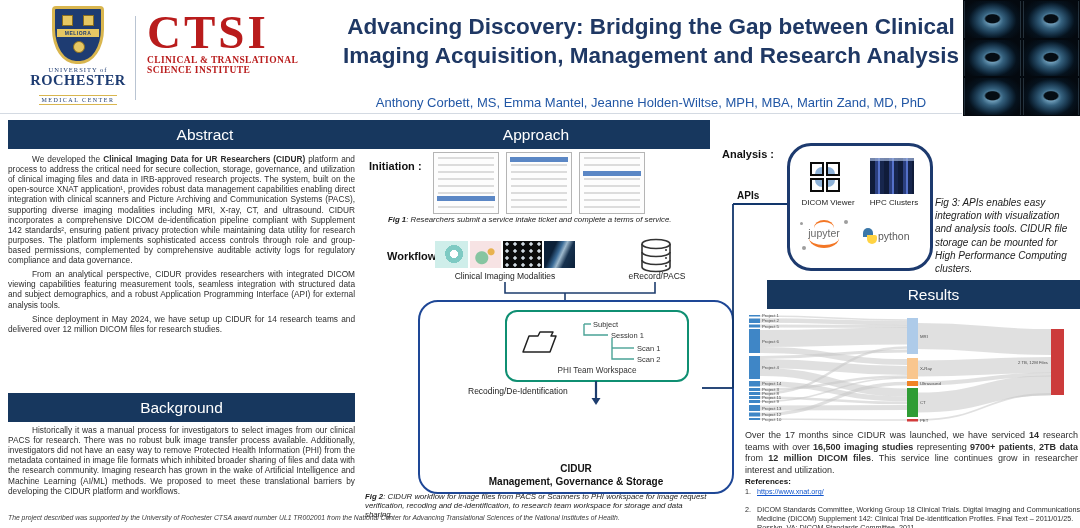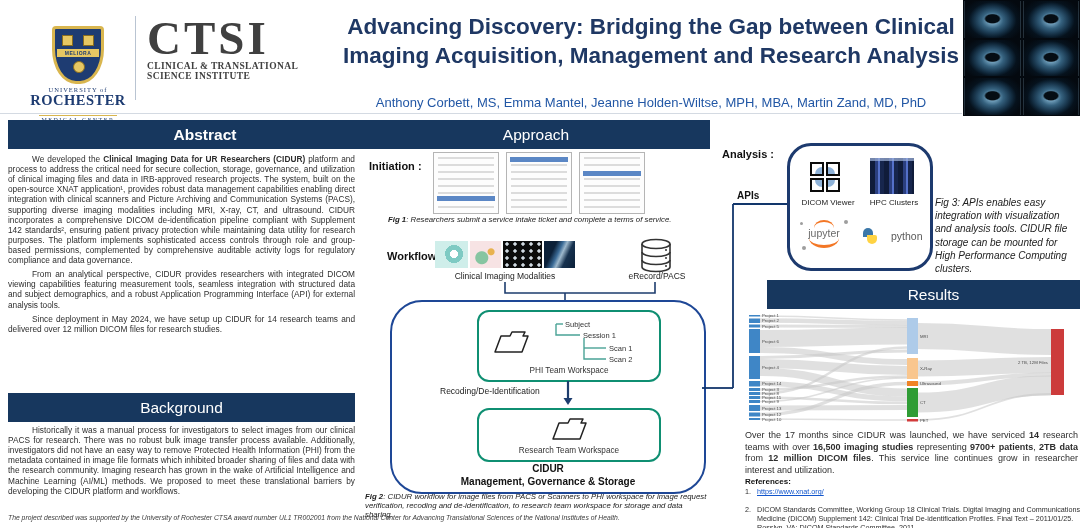--- a/index.html
+++ b/index.html
@@ -1,35 +1,35 @@
 <!DOCTYPE html>
 <html><head>
 <meta charset="utf-8">
 <style>
   html,body{margin:0;padding:0;}
   body{width:1080px;height:528px;position:relative;background:#ffffff;
        font-family:"Liberation Sans","DejaVu Sans",sans-serif;color:#222;overflow:hidden;}
   .abs{position:absolute;}
   
   .hdr-rule{left:0;top:113px;width:962px;height:1px;background:#d4dae2;}
-  .urmc{left:28px;top:6px;width:100px;text-align:center;margin-top:20px;}
+  .urmc{left:28px;top:6px;width:100px;text-align:center;}
   .shield{width:46px;height:52px;margin:0 auto;background:#1e3c72;border:3px solid #d9b64f;
           border-radius:4px 4px 46% 46%/4px 4px 60% 60%;position:relative;}
   .shield .sq{position:absolute;top:6px;width:9px;height:9px;background:#e6c763;border:1px solid #8a6d1f;}
   .shield .sq.l{left:7px;} .shield .sq.r{right:7px;}
   .shield .banner{position:absolute;left:2px;right:2px;top:20px;height:8px;background:#e6c763;
           color:#1e3c72;font-size:5px;font-weight:bold;line-height:8px;letter-spacing:.5px;}
   .shield .orb{position:absolute;left:50%;top:32px;width:10px;height:10px;margin-left:-5px;
           border-radius:50%;background:#e6c763;border:1px solid #8a6d1f;}
   .urmc .u1{font-family:"Liberation Serif",serif;font-size:6.5px;letter-spacing:1px;color:#1e3c72;margin-top:2px;}
   .urmc .u2{font-family:"Liberation Serif",serif;font-size:14.5px;font-weight:bold;letter-spacing:.5px;color:#1e3c72;line-height:1;}
   .urmc .u3{font-family:"Liberation Serif",serif;font-size:6px;letter-spacing:1.5px;color:#1e3c72;
             border-top:1.5px solid #d9b64f;border-bottom:1.5px solid #d9b64f;display:inline-block;padding:1px 3px;margin-top:1px;}
   .logo-divider{left:135px;top:16px;width:1px;height:84px;background:#b9c4d2;}
-  .ctsi{left:147px;top:16px;width:180px;color:#404040;}
+  .ctsi{left:147px;top:10px;width:180px;color:#b91c1c;}
   .ctsi .big{font-family:"Liberation Serif",serif;font-size:47px;font-weight:bold;letter-spacing:3px;line-height:.95;}
   .ctsi .s1,.ctsi .s2{font-family:"Liberation Serif",serif;font-size:9.5px;font-weight:bold;letter-spacing:.4px;}
   .title{left:340px;top:13px;width:622px;text-align:center;font-size:22.5px;font-weight:bold;
          color:#1f3864;line-height:1.27;}
   .authors{left:340px;top:95px;width:622px;text-align:center;font-size:13px;color:#2257a5;}
   
   .film{right:0;top:0;width:117px;height:116px;background:#04090f;display:grid;
         grid-template-columns:1fr 1fr;grid-template-rows:1fr 1fr 1fr;gap:2px;padding:1px;box-sizing:border-box;}
   .film div{background:
      radial-gradient(22% 20% at 50% 48%, #050d14 0 55%, rgba(0,0,0,0) 70%),
@@ -49,21 +49,21 @@
       background:repeating-linear-gradient(180deg,#dcdcdc 0 1.6px,rgba(0,0,0,0) 1.6px 7px);}
   .form-shot b{position:absolute;left:3px;right:3px;height:5px;background:#5b87c5;}
   .caption{font-size:7.8px;font-style:italic;color:#222;}
   .thumb{height:27px;}
   .t-mri{background:radial-gradient(circle at 58% 48%, #ffffff 0 4px, #7ecac3 4px 9px, #cfeeea 9px),#cfeeea;}
   .t-us{background:radial-gradient(circle at 38% 62%, #86c5a1 0 6px, rgba(0,0,0,0) 7px),
         radial-gradient(circle at 68% 40%, #e8b24f 0 3px, rgba(0,0,0,0) 4px),#f7e3e4;}
   .t-grid{background-color:#0b0b0b;background-image:radial-gradient(circle at 4px 3px,#cfd8e0 1.4px,rgba(0,0,0,0) 2px);background-size:8px 7px;}
   .t-xray{background:linear-gradient(115deg,#0b2038 0 30%,#3a6a96 45%,#9db8cc 55%,#16314e 70%,#0b2038);}
   .mini-label{font-size:8.5px;color:#222;text-align:center;}
-  .outerbox{border:2.5px solid #1e4796;border-radius:32px;background:#fff;}
+  .outerbox{border:2.5px solid #1e4796;border-radius:20px;background:#fff;margin-left:28px;}
   .tealbox{border:2px solid #0f8f72;border-radius:12px;background:#fff;}
   .wsp-label{position:absolute;left:0;right:0;bottom:5px;text-align:center;font-size:8.2px;color:#333;}
   .cidur-cap{text-align:center;font-weight:bold;font-size:10px;color:#111;line-height:1.3;}
   svg.lineart{pointer-events:none;}
   
   .analysisbox{border:3px solid #1d3a6e;border-radius:24px;background:#fff;}
   .dicom-grid{display:grid;grid-template-columns:14px 14px;grid-template-rows:14px 14px;gap:2px;}
   .dicom-grid div{border:2.5px solid #0a0a0a;position:relative;background:#fff;box-sizing:border-box;}
   .dicom-grid div::after{content:"";position:absolute;width:7px;height:7px;background:#8fb3d9;}
   .dicom-grid div:nth-child(1)::after{right:0;bottom:0;border-radius:100% 0 0 0;}
@@ -75,21 +75,21 @@
       repeating-linear-gradient(90deg,#101c3a 0 5px,#2b3f7e 5px 8px,#5571c9 8px 10px,#17264d 10px 14px);}
   .tool-label{font-size:8px;color:#222;text-align:center;}
   .jup{width:52px;text-align:center;position:relative;}
   .jup .arc-t{width:20px;height:6px;border-top:2.5px solid #f37726;border-radius:50% 50% 0 0/100% 100% 0 0;margin:0 auto;}
   .jup .word{font-size:10.5px;color:#6a6a6a;line-height:1;}
   .jup .arc-b{width:30px;height:7px;border-bottom:3px solid #f37726;border-radius:0 0 50% 50%/0 0 100% 100%;margin:-1px auto 0;}
   .jup .d1,.jup .d2,.jup .d3{position:absolute;border-radius:50%;background:#9e9e9e;}
   .jup .d1{width:3px;height:3px;left:2px;top:2px;}
   .jup .d2{width:4px;height:4px;right:2px;top:0;}
   .jup .d3{width:4px;height:4px;left:4px;bottom:-2px;}
-  .pyrow{display:flex;align-items:center;gap:13px;}
+  .pyrow{display:flex;align-items:center;gap:0;}
   .py-glyph{position:relative;width:16px;height:16px;}
   .py-glyph::before{content:"";position:absolute;left:1px;top:0;width:10px;height:9px;background:#3b77a8;border-radius:5px 5px 2px 0;}
   .py-glyph::after{content:"";position:absolute;right:1px;bottom:0;width:10px;height:9px;background:#ffd343;border-radius:0 2px 5px 5px;}
   .py-word{font-size:10.5px;color:#5a5a5a;}
   .fig3{font-size:10px;font-style:italic;color:#222;line-height:1.32;}
   .results-body{font-size:9px;line-height:1.3;text-align:justify;color:#2e2e2e;}
   .refs-h{font-weight:bold;font-size:8px;color:#111;}
   .ref-item{font-size:7.2px;line-height:1.25;color:#2e2e2e;position:relative;padding-left:12px;}
   .ref-num{position:absolute;left:0;top:0;}
   .ref-link{color:#1155cc;text-decoration:underline;}
@@ -124,21 +124,21 @@
 
 <div class="abs film">
   <div></div>
   <div></div>
   <div></div>
   <div></div>
   <div></div>
   <div></div>
 </div>
 
-<div class="abs bar" style="left:8px;top:120px;width:394px;font-weight:bold;">Abstract</div>
+<div class="abs bar" style="left:8px;top:120px;width:394px;">Abstract</div>
 
 <div class="abs bodytext" style="left:8px;top:154px;width:347px;">
   <p><span>We developed the </span><span style="font-weight: bold;">Clinical Imaging Data for UR Researchers (CIDUR)</span><span> platform and process to address the critical need for secure collection, storage, governance, and utilization of clinical imaging files and data in IRB-approved research projects. The system, built on the open-source XNAT application¹, provides robust data management capabilities enabling direct integration with clinical scanners and Picture Archiving and Communication Systems (PACS), supporting diverse imaging modalities including MRI, X-ray, CT, and ultrasound. CIDUR incorporates a comprehensive DICOM de-identification pipeline compliant with Supplement 142 standards², ensuring patient privacy protection while maintaining data utility for research purposes. The platform implements sophisticated access controls through role and group-based permissions, complemented by comprehensive auditable activity logs for regulatory compliance and data governance.</span></p>
   <p>From an analytical perspective, CIDUR provides researchers with integrated DICOM viewing capabilities featuring measurement tools, seamless integration with structured data and subject demographics, and a robust Application Programming Interface (API) for external analysis tools.</p>
   <p>Since deployment in May 2024, we have setup up CIDUR for 14 research teams and delivered over 12 million DICOM files for research studies.</p>
 </div>
 
 <div class="abs bar" style="left:8px;top:393px;width:347px;">Background</div>
 
 <div class="abs bodytext" style="left:8px;top:425px;width:347px;">
@@ -221,26 +221,20 @@
     </svg>
     <div class="wsp-label">PHI Team Workspace</div>
   </div>
 
   <div class="abs" style="left:48px;top:84px;font-size:8.5px;color:#222;">Recoding/De-Identification</div>
   <svg class="lineart" style="position:absolute;left:168px;top:78px;" width="16" height="26" viewBox="0 0 16 26">
     <path d="M8 1 V19" stroke="#1d3d6e" stroke-width="2.2" fill="none"></path>
     <polygon points="3.5,18 12.5,18 8,25" fill="#1d3d6e"></polygon>
   </svg>
 
-  <div class="tealbox" style="position:absolute;left:85px;top:106px;width:180px;height:50px;">
-    <svg style="position:absolute;left:72px;top:5px;" width="36" height="26" viewBox="0 0 36 26">
-      <path d="M2 24 L8 8 H17 L19 4 H32 L30 8 H35 L29 24 Z" fill="#fff" stroke="#222" stroke-width="1.5" stroke-linejoin="round"></path>
-    </svg>
-    <div class="wsp-label">Research Team Workspace</div>
-  </div>
 
   <div class="cidur-cap" style="position:absolute;left:0;right:0;top:160px;">
     <div>CIDUR</div>
     <div>Management, Governance &amp; Storage</div>
   </div>
 </div>
 
 <div class="abs caption" style="left:365px;top:492px;width:345px;"><span style="font-weight: bold;">Fig 2</span><span>:  CIDUR workflow for image files from PACS or Scanners to PHI workspace for image request verification, recoding and de-identification, to research team workspace for storage and data sharing.</span></div>
 
 <div class="abs lbl-bold" style="left:722px;top:148px;">Analysis :</div>

